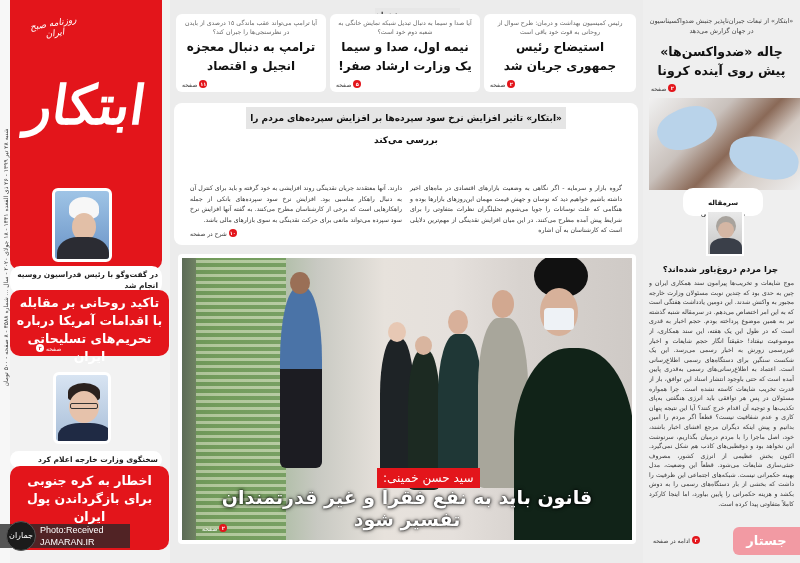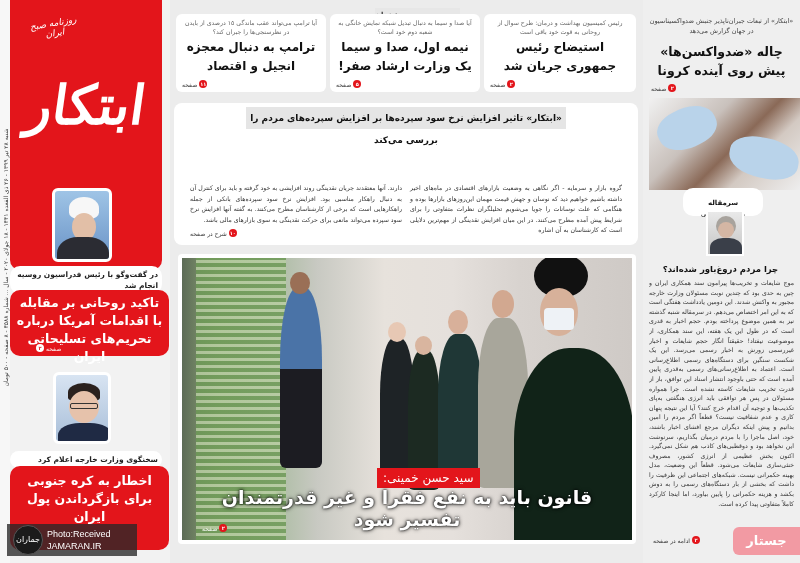--- a/index.html
+++ b/index.html
@@ -45,21 +45,21 @@
   }
   .red-block {
     position: absolute; left: 10px; width: 159px; background: #e3151b; border-radius: 10px;
     color: #fff; text-align: center;
   }
   .red-headline { font-size: 12.5px; font-weight: bold; line-height: 18px; padding: 0 6px; }
   .page-ref { font-size: 6px; color: #fff; display: flex; align-items: center; gap: 2px; }
   .page-dot { width: 8px; height: 8px; border-radius: 50%; background: #fff; color: #e3151b; font-size: 5px; line-height: 8px; text-align: center; display: inline-block; font-weight: bold; }
 
   .watermark {
-    position: absolute; left: 7px; top: 524px; width: 130px; height: 32px; background: rgba(40,40,40,0.78);
+    position: absolute; left: 0; top: 524px; width: 130px; height: 24px; background: rgba(40,40,40,0.78);
     display: flex; align-items: center; direction: ltr;
   }
   .wm-logo { width: 30px; height: 30px; border-radius: 50%; background: #1b1b1b; margin: 0 4px 0 6px; border: 1px solid #555; color:#fff; font-size: 8px; line-height: 28px; text-align:center; }
   .wm-text { color: #fff; font-size: 9px; line-height: 12px; font-family: "Liberation Sans", sans-serif; }
 
   
   .tab-pishkhan {
     position: absolute; left: 375px; top: 8px; width: 85px; height: 14px; background: #e7e7e7;
     border-radius: 0 0 6px 6px; text-align: left; font-size: 7px; font-weight: bold; line-height: 14px; color: #333;
   }

